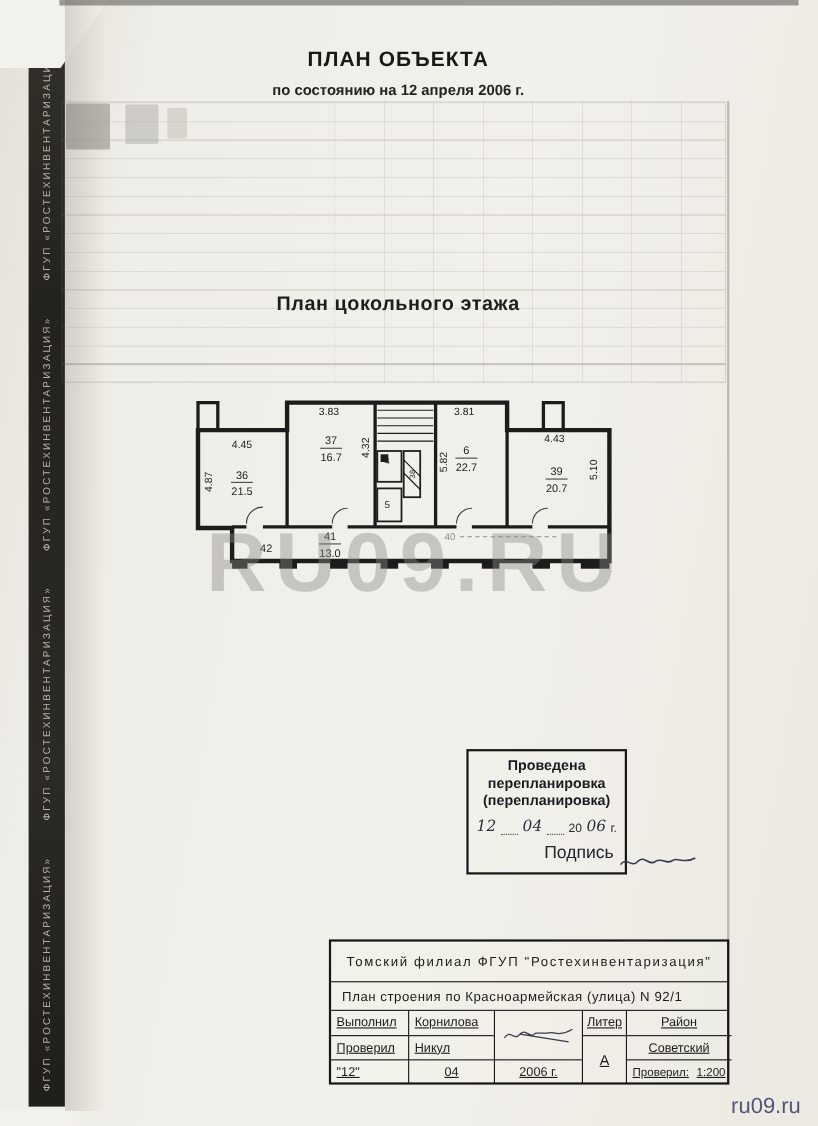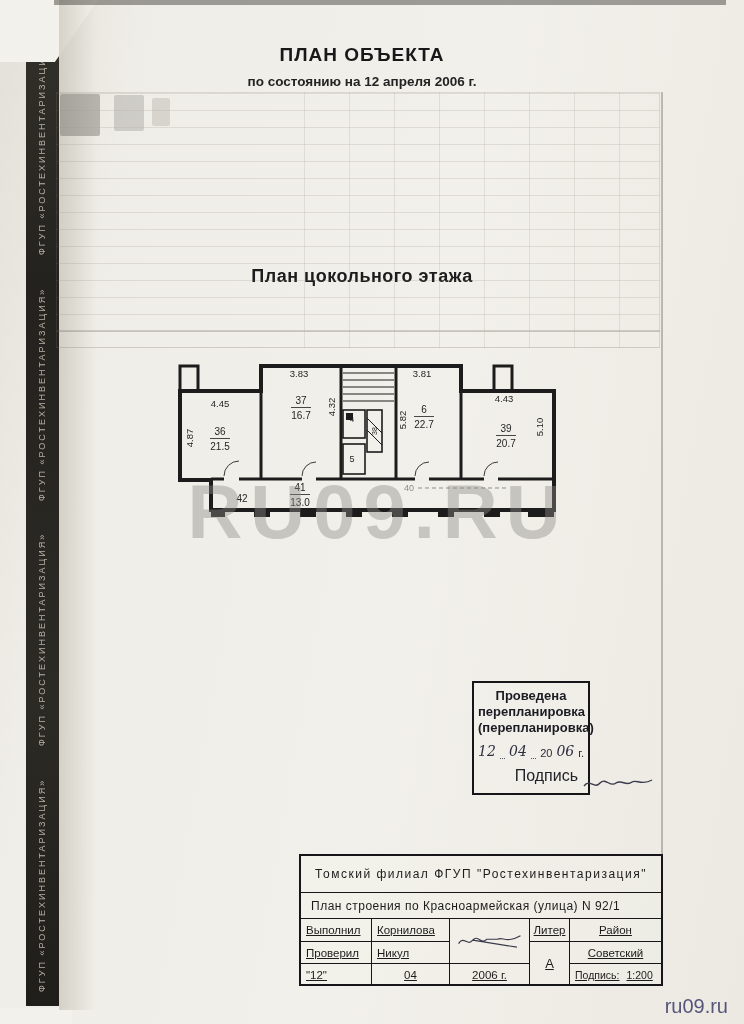--- a/index.html
+++ b/index.html
@@ -41,21 +41,21 @@
   .blob2{left:58px;top:3px;width:30px;height:36px;background:#6a6760;opacity:.55;}
   .blob3{left:96px;top:6px;width:18px;height:28px;background:#6a6760;opacity:.4;}
   
   .plan{position:absolute;left:166px;top:358px;width:404px;height:172px;z-index:2;}
   .plan text{font-family:"Liberation Sans",sans-serif;}
   
   .watermark{position:absolute;left:102px;top:468px;width:552px;text-align:center;
      font-size:76px;font-weight:bold;letter-spacing:8px;color:rgba(140,138,134,.42);
      z-index:6;pointer-events:none;}
   
-  .stamp{position:absolute;left:472px;top:681px;width:118px;height:114px;
+  .stamp{position:absolute;left:424px;top:681px;width:146px;height:114px;
      border:2.5px solid #15151a;box-sizing:border-box;text-align:center;
      padding:5px 4px 0;background:rgba(245,243,237,.25);z-index:3;}
   .stamp-line{font-weight:bold;font-size:13px;line-height:16px;color:#1b1b22;}
   .stamp-date{margin-top:7px;display:flex;justify-content:center;align-items:flex-end;
      gap:4px;font-size:11px;color:#2a2a30;}
   .hand{font-family:"DejaVu Serif",serif;font-style:italic;font-size:14px;color:#2e2e40;}
   .dline{border-bottom:1px dotted #555;width:16px;height:12px;}
   .stamp-sig{display:flex;align-items:flex-end;gap:5px;margin:8px 6px 0;font-size:16px;color:#22222a;flex-direction:column;}
   .sig-line{flex:1;border-bottom:1px dashed #555;position:relative;height:16px;}
   .sig-line svg{position:absolute;left:4px;bottom:-2px;}
@@ -228,21 +228,21 @@
 
       <div class="c nbl">Проверил</div>
       <div class="c">Никул</div>
       <div class="c cc c-liter-val">А</div>
       <div class="c cc">Советский</div>
 
       <div class="c nbl">"12"</div>
       <div class="c cc">04</div>
       <div class="c cc">2006 г.</div>
       <div class="c c-scale">
-        <span>Подпись:</span>
+        <span>Проверил:</span>
         <span>1:200</span>
       </div>
     </div>
   </div>
 
   <a class="site">ru09.ru</a>
 
 </div>
 
 </body></html>

